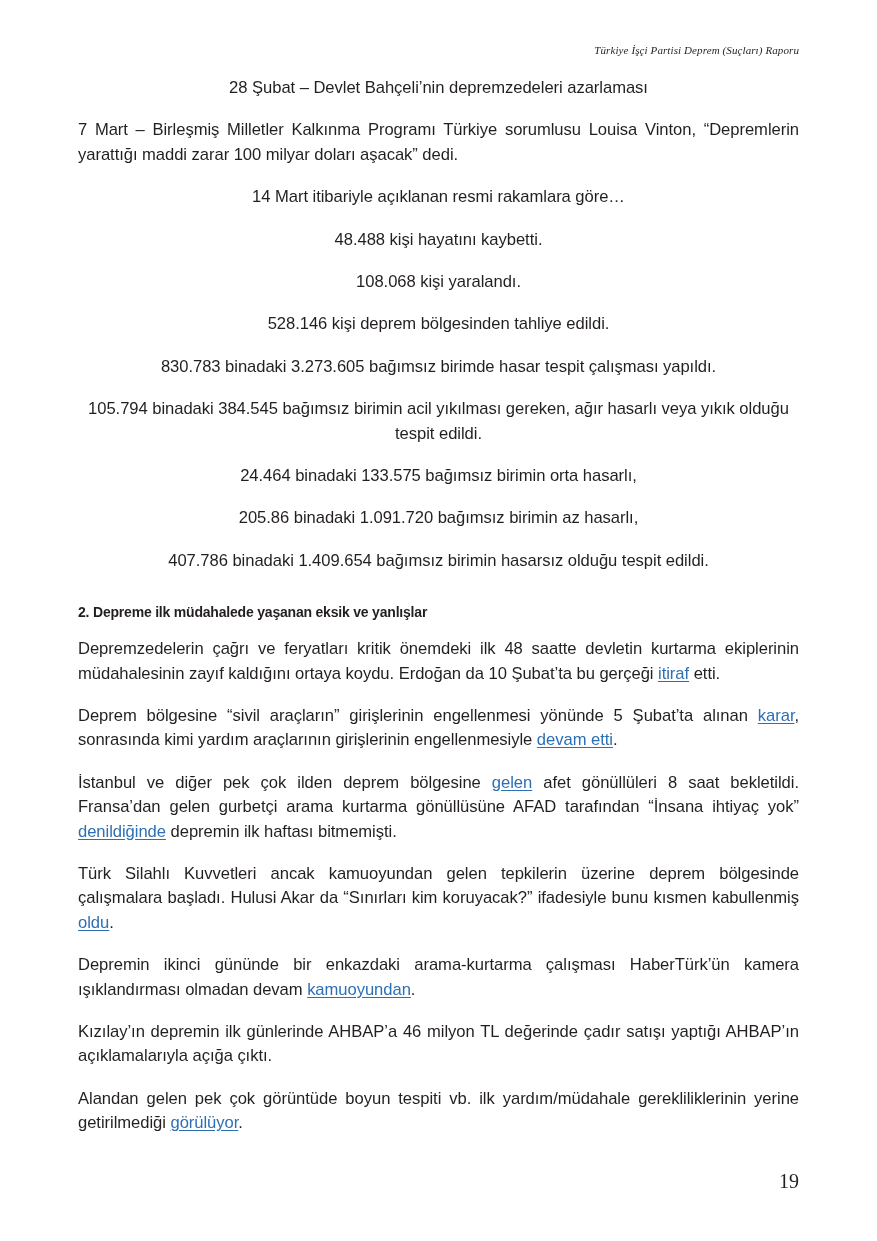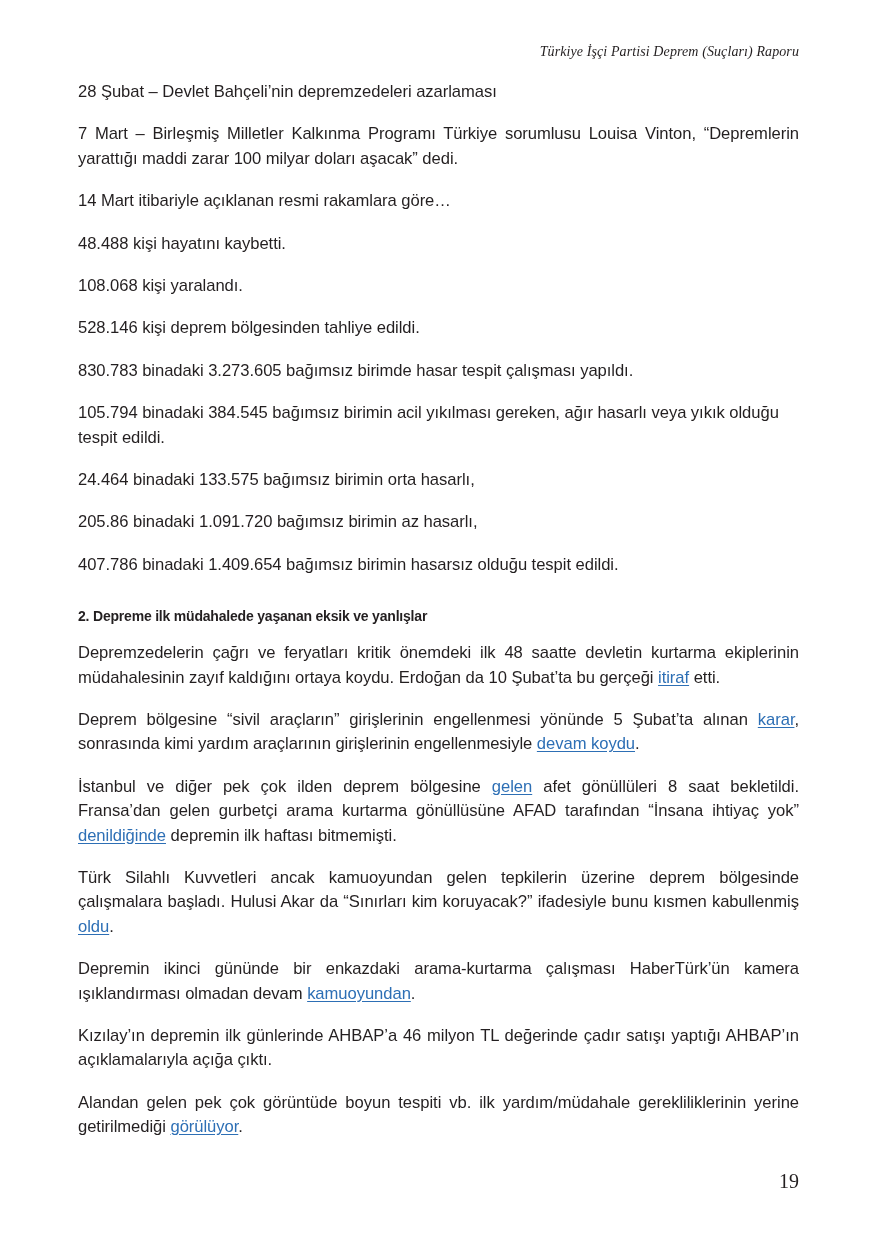--- a/index.html
+++ b/index.html
@@ -21,35 +21,35 @@
     top: 0;
     width: 877px;
     height: 1241px;
     box-sizing: border-box;
     padding: 44px 78px 0 78px;
   }
   .running-head {
     text-align: right;
     font-family: "Liberation Serif", serif;
     font-style: italic;
-    font-size: 14px;
+    font-size: 11px;
     color: #231f20;
     letter-spacing: 0.1px;
     margin: 0 0 20px 0;
     padding-right: 0px;
   }
   .content {
     width: 721px;
   }
   p.para {
     margin: 0 0 18px 0;
     font-size: 16.6px;
     line-height: 1.47;
     color: #231f20;
-    text-align: left;
+    text-align: center;
     letter-spacing: -0.05px;
   }
   p.justified {
     text-align: justify;
     text-justify: inter-word;
   }
   h2.section-title {
     font-size: 14px;
     font-weight: bold;
     margin: 30px 0 16px 0;
@@ -92,21 +92,21 @@
     <p class="para">205.86 binadaki 1.091.720 bağımsız birimin az hasarlı,</p>
     <p class="para">407.786 binadaki 1.409.654 bağımsız birimin hasarsız olduğu tespit edildi.</p>
 
     <h2 class="section-title">2. Depreme ilk müdahalede yaşanan eksik ve yanlışlar</h2>
 
     <p class="para justified">
       <span>Depremzedelerin çağrı ve feryatları kritik önemdeki ilk 48 saatte devletin kurtarma ekiplerinin müdahalesinin zayıf kaldığını ortaya koydu. Erdoğan da 10 Şubat’ta bu gerçeği </span><a class="doclink" href="#">itiraf</a><span> etti.</span>
     </p>
 
     <p class="para justified">
-      <span>Deprem bölgesine “sivil araçların” girişlerinin engellenmesi yönünde 5 Şubat’ta alınan </span><a class="doclink" href="#">karar</a><span>, sonrasında kimi yardım araçlarının girişlerinin engellenmesiyle </span><a class="doclink" href="#">devam koydu</a><span>.</span>
+      <span>Deprem bölgesine “sivil araçların” girişlerinin engellenmesi yönünde 5 Şubat’ta alınan </span><a class="doclink" href="#">karar</a><span>, sonrasında kimi yardım araçlarının girişlerinin engellenmesiyle </span><a class="doclink" href="#">devam etti</a><span>.</span>
     </p>
 
     <p class="para justified">
       <span>İstanbul ve diğer pek çok ilden deprem bölgesine </span><a class="doclink" href="#">gelen</a><span> afet gönüllüleri 8 saat bekletildi. Fransa’dan gelen gurbetçi arama kurtarma gönüllüsüne AFAD tarafından “İnsana ihtiyaç yok” </span><a class="doclink" href="#">denildiğinde</a><span> depremin ilk haftası bitmemişti.</span>
     </p>
 
     <p class="para justified">
       <span>Türk Silahlı Kuvvetleri ancak kamuoyundan gelen tepkilerin üzerine deprem bölgesinde çalışmalara başladı. Hulusi Akar da “Sınırları kim koruyacak?” ifadesiyle bunu kısmen kabullenmiş </span><a class="doclink" href="#">oldu</a><span>.</span>
     </p>
 

